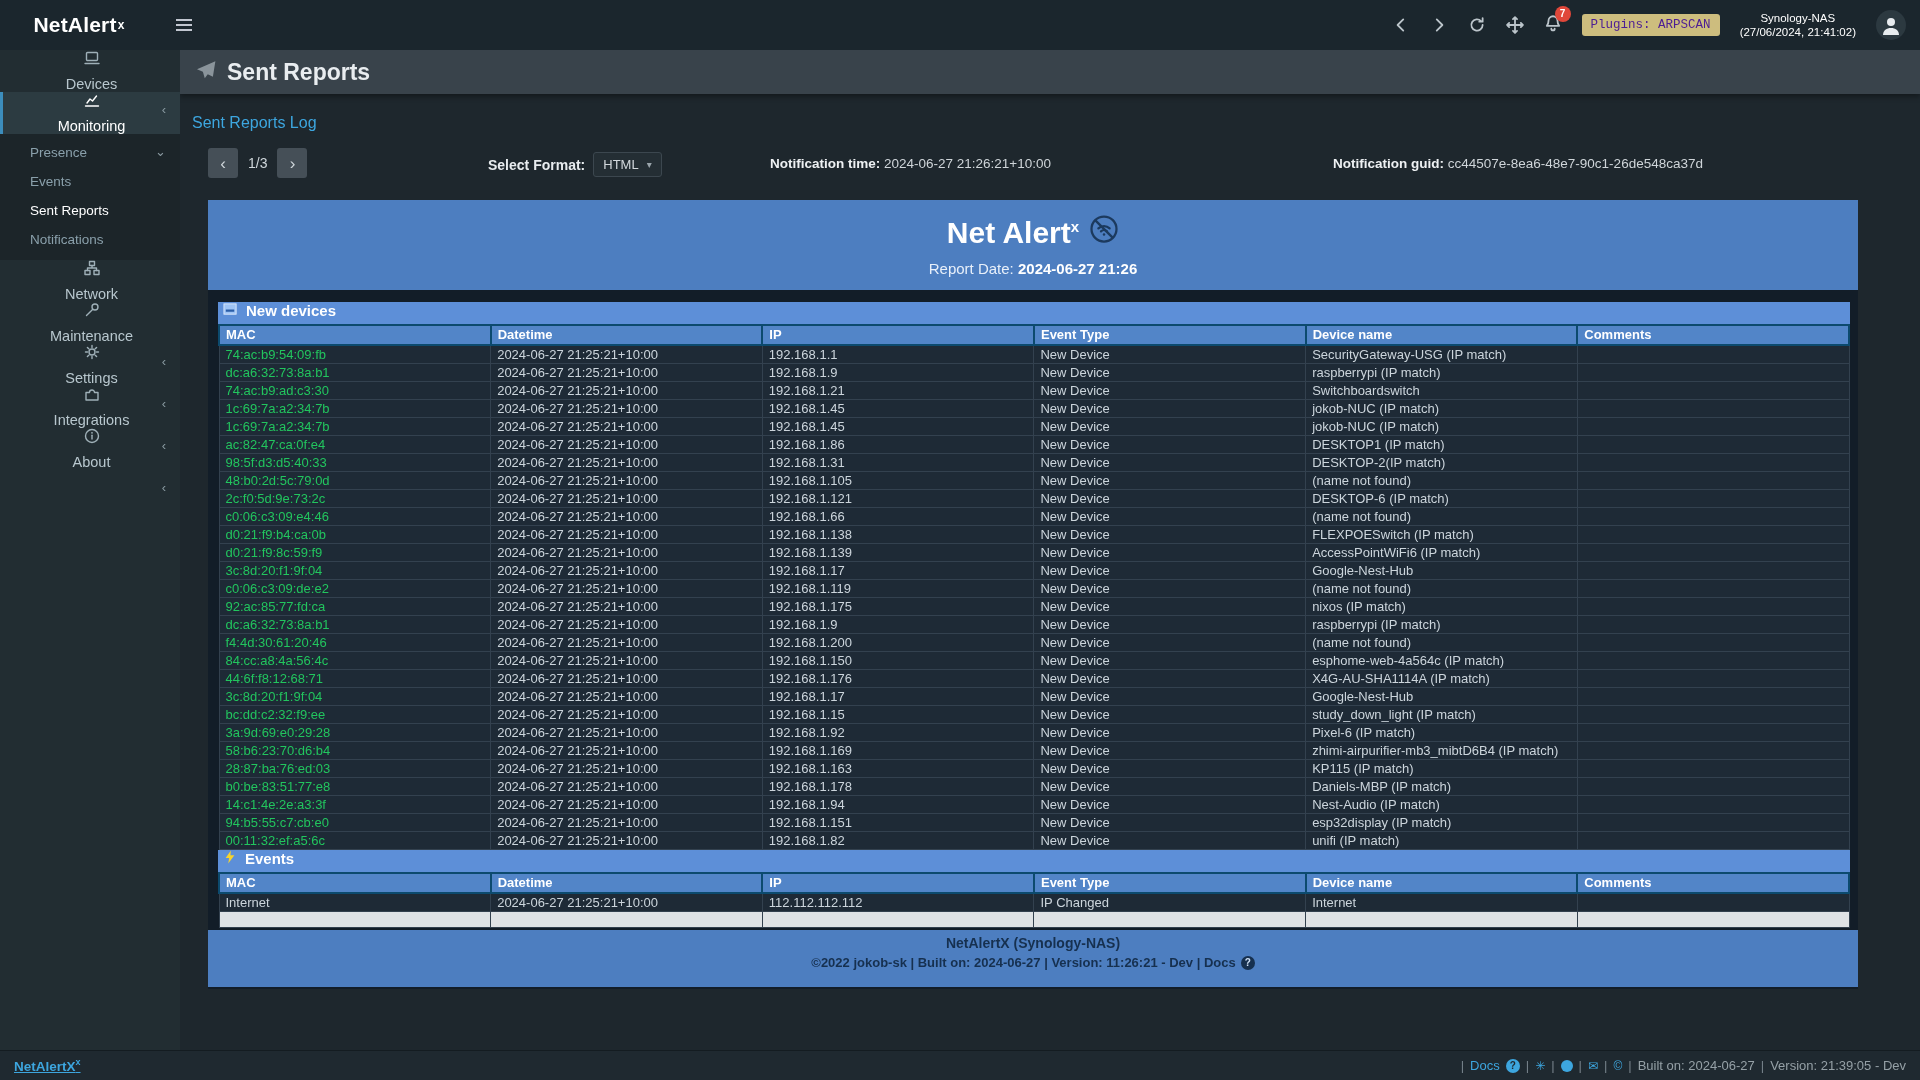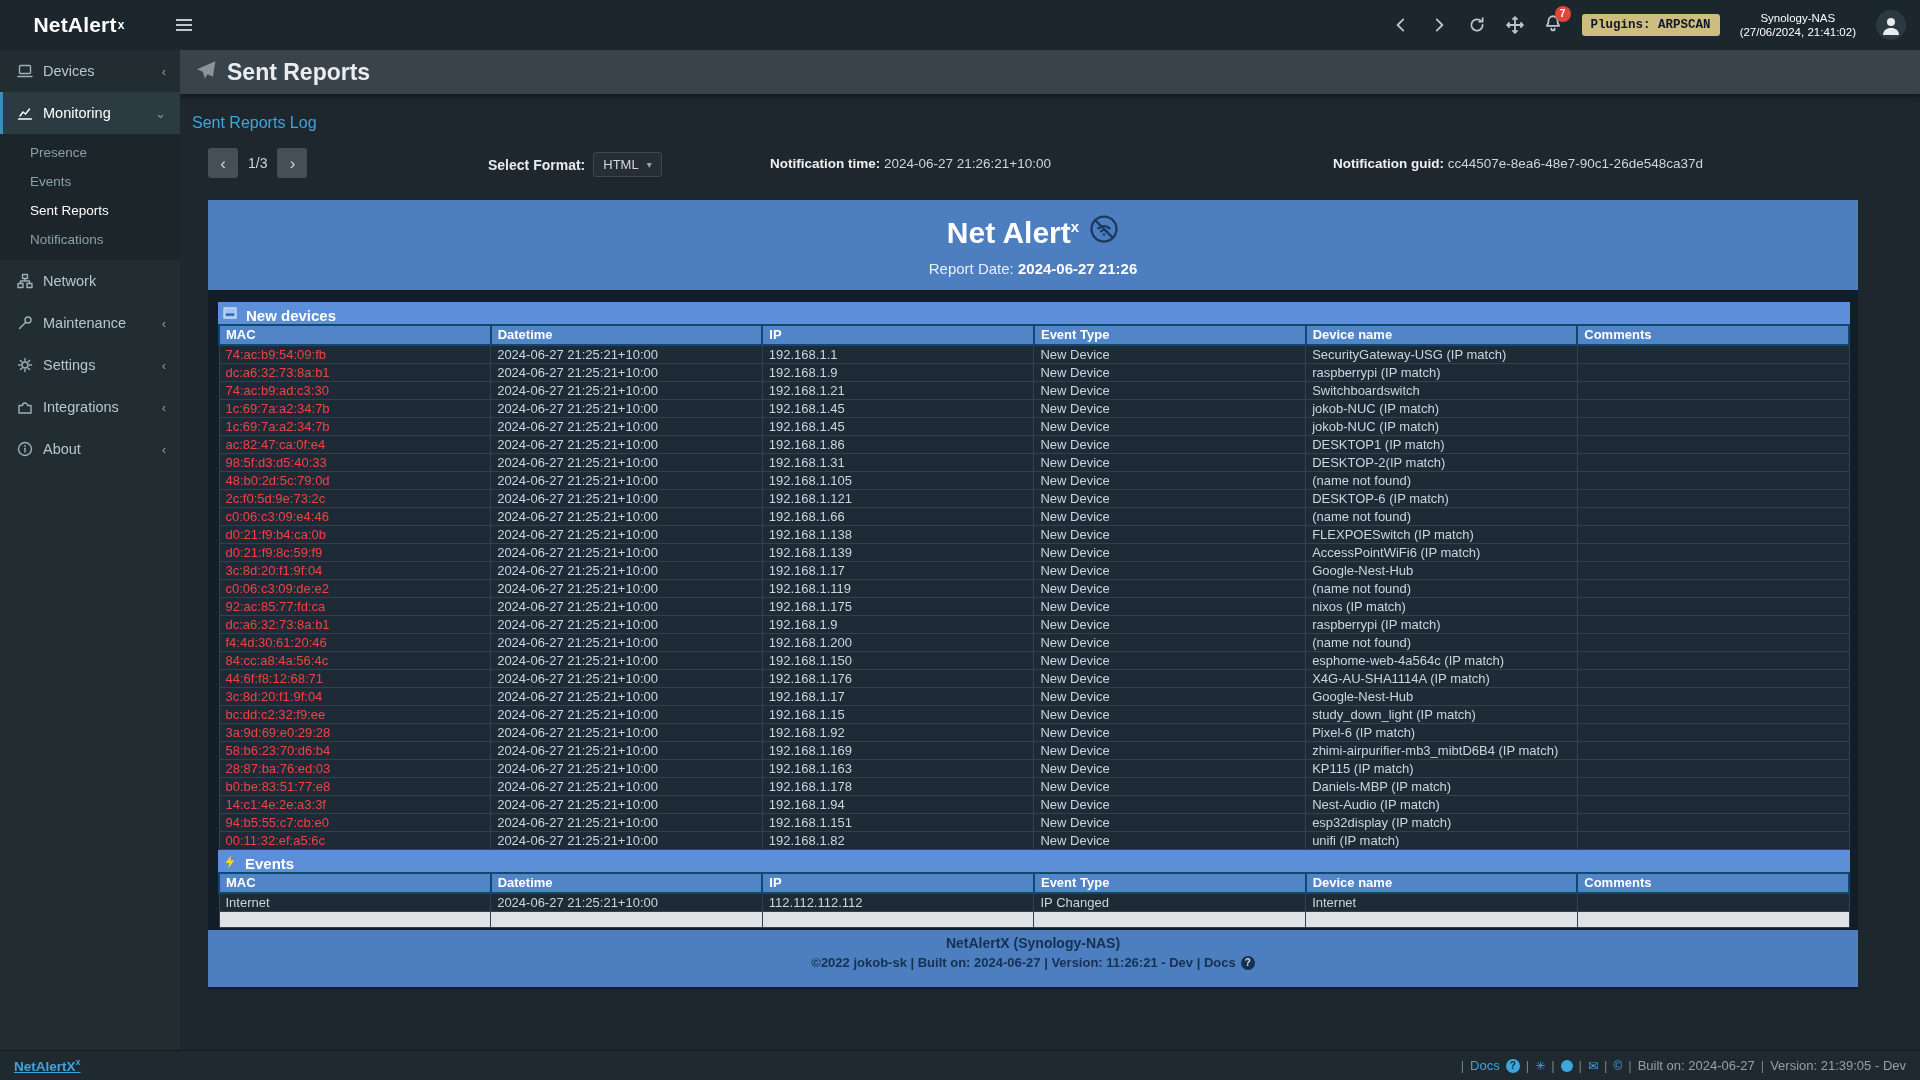--- a/index.html
+++ b/index.html
@@ -15,27 +15,27 @@
   .navbar { position:fixed; top:0; left:0; right:0; height:50px; background:#1b262d; display:flex; align-items:center; z-index:20; }
   .brand { width:158px; height:100%; display:flex; align-items:center; justify-content:center; color:#fff; font-size:21px; font-weight:bold; letter-spacing:.2px; }
   .brand sup { font-size:12px; margin-left:1px; }
   .hamburger { width:40px; height:50px; display:flex; flex-direction:column; justify-content:center; align-items:center; gap:3px; cursor:pointer; margin-left:6px; }
   .hamburger i { display:block; width:16px; height:2px; background:#c2c7d0; }
   .nav-right { margin-left:auto; display:flex; align-items:center; gap:20px; padding-right:14px; }
   .nav-icon { width:18px; height:18px; display:inline-block; cursor:pointer; }
   .nav-icon svg { stroke:#bcc5cb; fill:none; stroke-width:1.6; stroke-linecap:round; stroke-linejoin:round; }
   .bell-wrap { position:relative; cursor:pointer; }
   .nav-badge { position:absolute; top:-8px; right:-9px; background:#e0473a; color:#fff; font-size:10px; font-weight:bold; min-width:16px; height:16px; line-height:16px; border-radius:8px; text-align:center; padding:0 2px; }
-  .plugins-badge { background:#cdbd7e; color:#0f172a; font-family:"Liberation Mono","DejaVu Sans Mono",monospace; font-size:12.5px; padding:4px 9px; border-radius:3px; cursor:pointer;font-weight:bold; }
+  .plugins-badge { background:#cdbd7e; color:#4c1d95; font-family:"Liberation Mono","DejaVu Sans Mono",monospace; font-size:12.5px; padding:4px 9px; border-radius:3px; cursor:pointer; }
   .host-block { color:#fff; font-size:11.5px; line-height:1.25; text-align:center; }
   .avatar { width:30px; height:30px; border-radius:50%; background:#2c3940; display:flex; align-items:center; justify-content:center; overflow:hidden; cursor:pointer; }
 
   
   .sidebar { position:fixed; top:50px; left:0; bottom:30px; width:180px; background:#222d32; z-index:10; }
-  .side-item { display:flex; align-items:center; gap:10px; height:42px; padding:0 14px; color:#b8c7ce; font-size:14.5px; cursor:pointer; border-left:3px solid transparent; }
+  .side-item { display:flex; align-items:center; gap:10px; height:42px; padding:0 14px; color:#b8c7ce; font-size:14.5px; cursor:pointer; border-left:3px solid transparent;flex-direction:column; }
   .side-item .icon { width:16px; height:16px; flex:0 0 16px; }
   .side-item .icon svg { stroke:#9fb0b8; fill:none; stroke-width:1.4; stroke-linecap:round; stroke-linejoin:round; }
   .side-item .chev { margin-left:auto; font-size:13px; color:#8a9aa1; }
   .side-item.active { background:#2c3b41; color:#fff; border-left-color:#3c8dbc; }
   .side-item.active .icon svg { stroke:#fff; }
   .submenu { background:#1c2529; padding:4px 0 6px; }
   .submenu a { display:block; padding:7px 12px 7px 30px; font-size:13.5px; color:#8aa0ab; }
   .submenu a.current { color:#ffffff; }
 
   
@@ -58,25 +58,25 @@
   .notif-time b, .notif-guid b { color:#eef1f3; }
 
   
   .report { width:1650px; margin-left:18px; background:#121d28; padding-bottom:2px; }
   .report-header { background:#4d7ec0; text-align:center; padding:14px 0 13px; }
   .report-title { font-size:30px; font-weight:bold; color:#fff; display:inline-flex; align-items:center; gap:10px; }
   .report-title sup { font-size:15px; }
   .report-date { color:#e8f0fa; font-size:15px; margin-top:9px; }
   .report-date b { color:#fff; }
   .report-body { padding:12px 8px 0 10px; }
-  .section-bar { background:#5d8fd8; color:#fff; font-weight:bold; font-size:15px; height:22px; display:flex; align-items:flex-end; gap:8px; padding:0 5px; }
+  .section-bar { background:#5d8fd8; color:#fff; font-weight:bold; font-size:15px; height:22px; display:flex; align-items:flex-start; gap:8px; padding:0 5px; }
   table.rep { width:100%; border-collapse:collapse; table-layout:fixed; }
   table.rep th { background:#5285c8; color:#fff; text-align:left; font-weight:bold; font-size:13px; padding:1px 6px; border:2px solid #0c4a6e; line-height:16px; }
   table.rep td { background:#1e2a36; color:#ccd5dc; font-size:13px; padding:1px 6px; border:1px solid #33414f; line-height:15px; white-space:nowrap; overflow:hidden; }
-  .mac-link { color:#ef4444; }
+  .mac-link { color:#22c55e; }
   tr.empty-row td { background:#dfe3e6; height:16px; }
   .report-footer { background:#4d7ec0; text-align:center; padding:5px 0 16px; margin-top:2px; }
   .rf1 { color:#16304f; font-weight:bold; font-size:14px; }
   .rf2 { color:#16304f; font-weight:bold; font-size:13px; margin-top:4px; display:inline-flex; align-items:center; gap:5px; }
   .qcircle { display:inline-block; width:14px; height:14px; line-height:14px; border-radius:50%; background:#16304f; color:#cfe0f5; font-size:10px; font-weight:bold; text-align:center; }
 
   
   .main-footer { position:fixed; bottom:0; left:0; right:0; height:30px; background:#1f2930; border-top:1px solid #141c21; display:flex; align-items:center; padding:0 14px; font-size:13px; color:#95a0a6; z-index:20; }
   .footer-brand { color:#3da6df; font-weight:bold; font-size:13.5px;text-decoration:underline; }
   .footer-brand sup { font-size:9px; }

